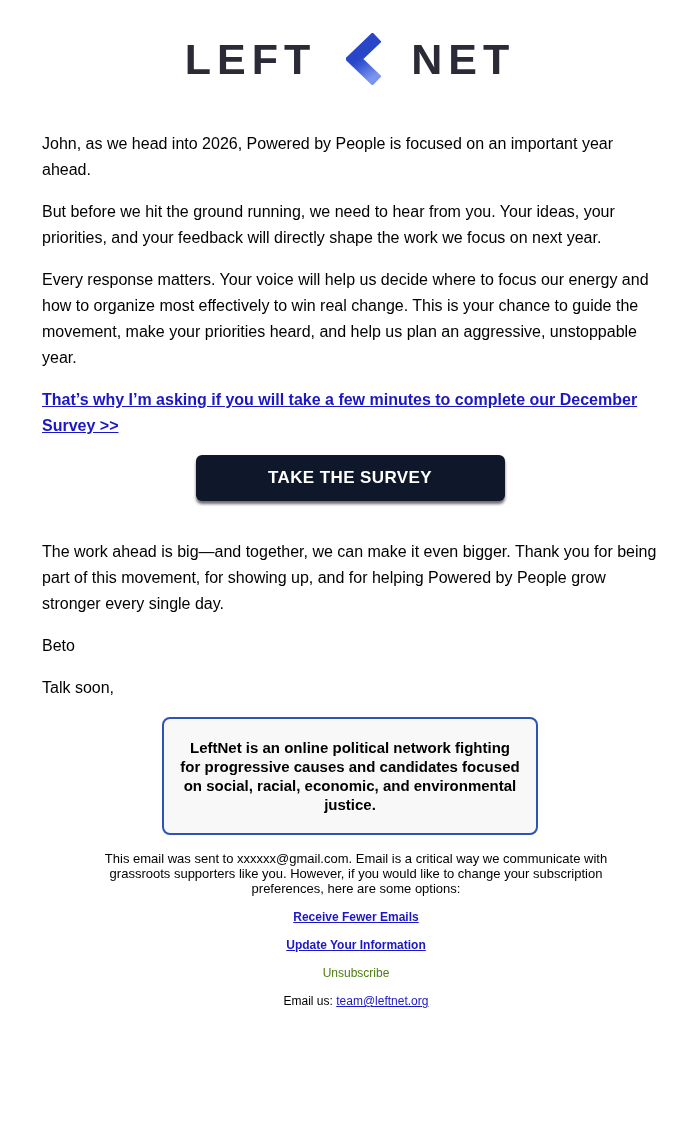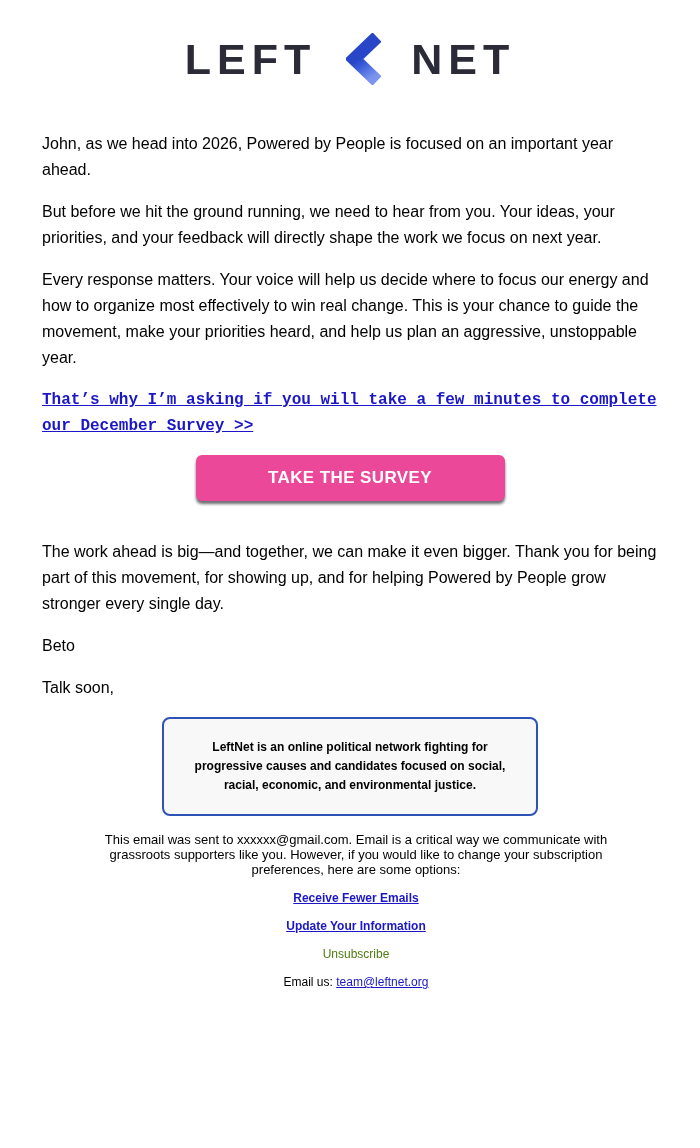--- a/index.html
+++ b/index.html
@@ -42,31 +42,31 @@
   }
   .survey-link {
     display: inline;
     font-size: 16px;
     line-height: 26px;
     font-weight: 700;
     color: #1b17c6;
     text-decoration: underline;
     cursor: pointer;
   }
-  .survey-link-wrap { margin: 0 0 16px 0; font-family: Liberation Mono, monospace; }
+  .survey-link-wrap { margin: 0 0 16px 0; }
 
   .cta-row {
     text-align: center;
     margin: 14px 0 38px 0;
   }
   .survey-button {
     display: inline-block;
     width: 309px;
     padding: 13px 0;
-    background: #ec4899;
+    background: #0f172a;
     color: #ffffff;
     font-family: "Liberation Sans", sans-serif;
     font-size: 17px;
     font-weight: 700;
     letter-spacing: 0.4px;
     text-align: center;
     border: none;
     border-radius: 6px;
     box-shadow: 0 3px 3px rgba(10,10,20,0.6);
     cursor: pointer;
@@ -79,21 +79,21 @@
   .info-box {
     width: 376px;
     margin: 0 auto;
     background: #f8f8f8;
     border: 2px solid #2d53b5;
     border-radius: 8px;
     padding: 19px 16px;
     text-align: center;
   }
   .info-box-text {
-    font-size: 12px;
+    font-size: 15px;
     line-height: 19px;
     font-weight: 700;
     color: #000000;
     margin: 0;
   }
 
   
   .footer {
     text-align: center;
     margin-top: 16px;

